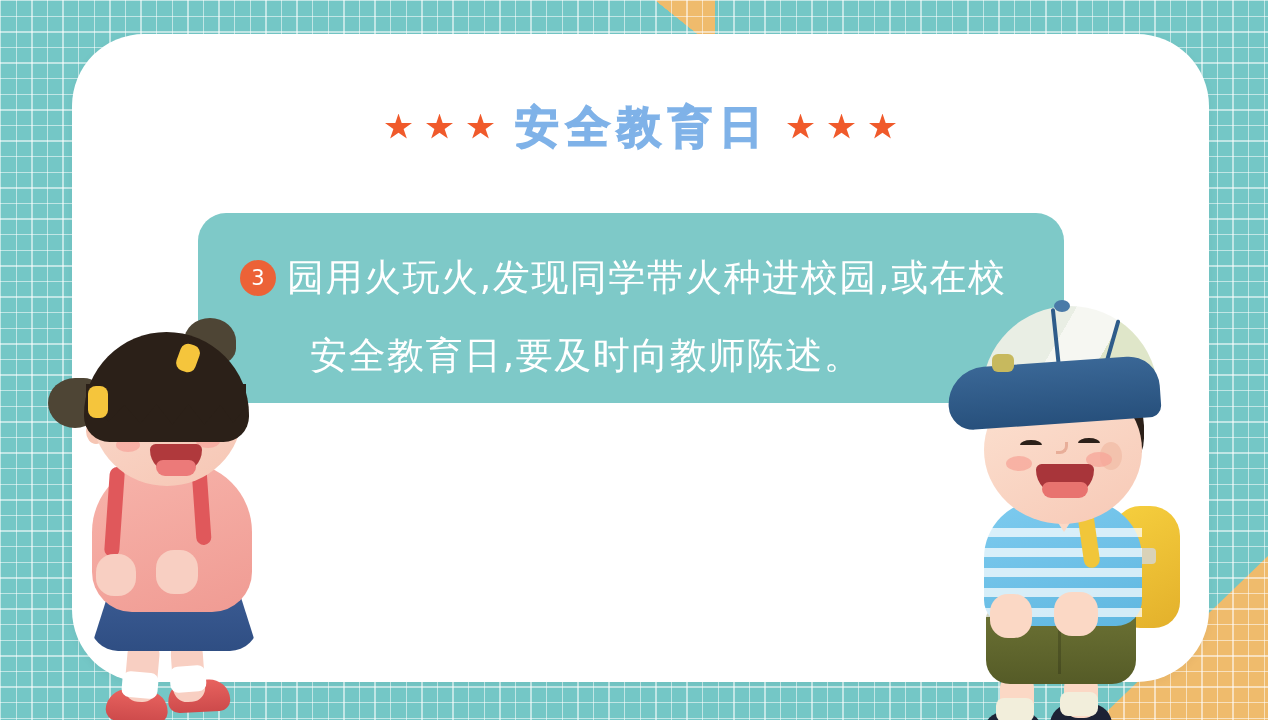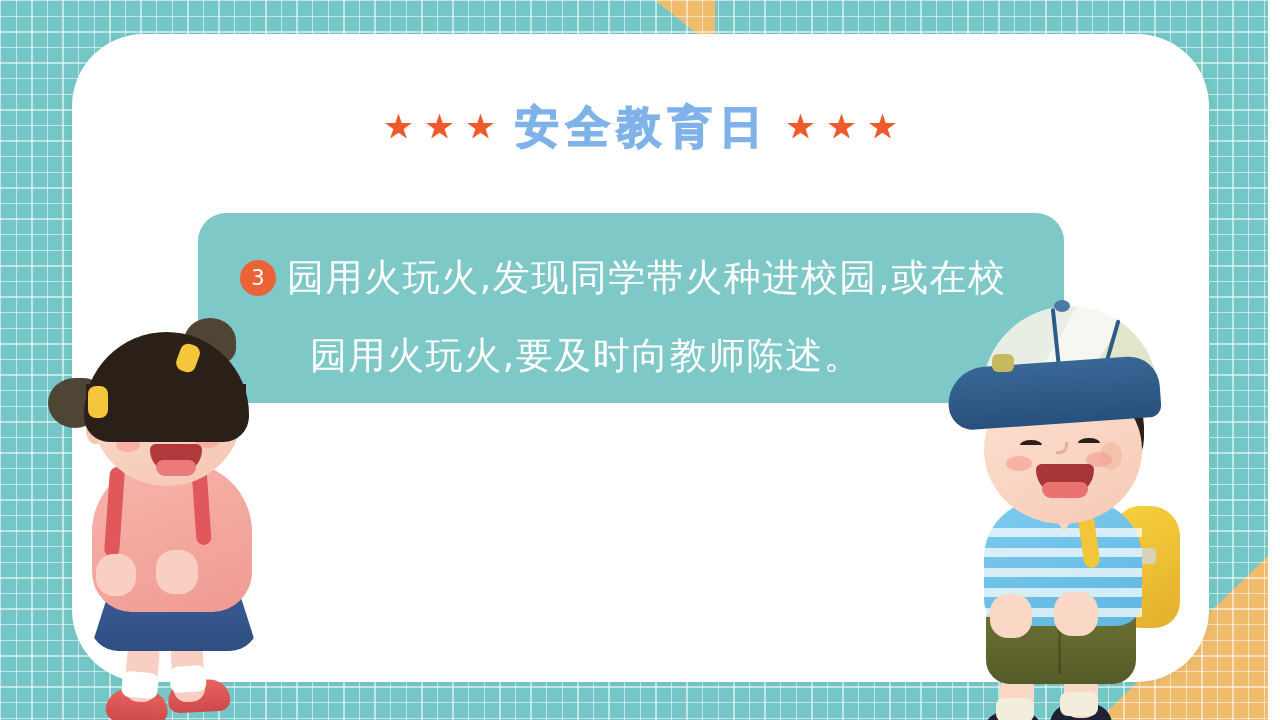--- a/index.html
+++ b/index.html
@@ -210,21 +210,21 @@
     <span class="star"></span>
   </div>
 
   <div class="content-box">
     <div class="content-inner">
       <div class="line line1">
         <span class="badge">3</span>
         <span class="body-text">园用火玩火,发现同学带火种进校园,或在校</span>
       </div>
       <div class="line line2">
-        <span class="body-text">园用火玩火,要及时向教师陈述。</span>
+        <span class="body-text">安全教育日,要及时向教师陈述。</span>
       </div>
     </div>
   </div>
 
   <div class="char" id="girl">
     <div class="g-shoe-l"></div>
     <div class="g-shoe-r"></div>
     <div class="g-leg-l"></div>
     <div class="g-leg-r"></div>
     <div class="g-sock-l"></div>

